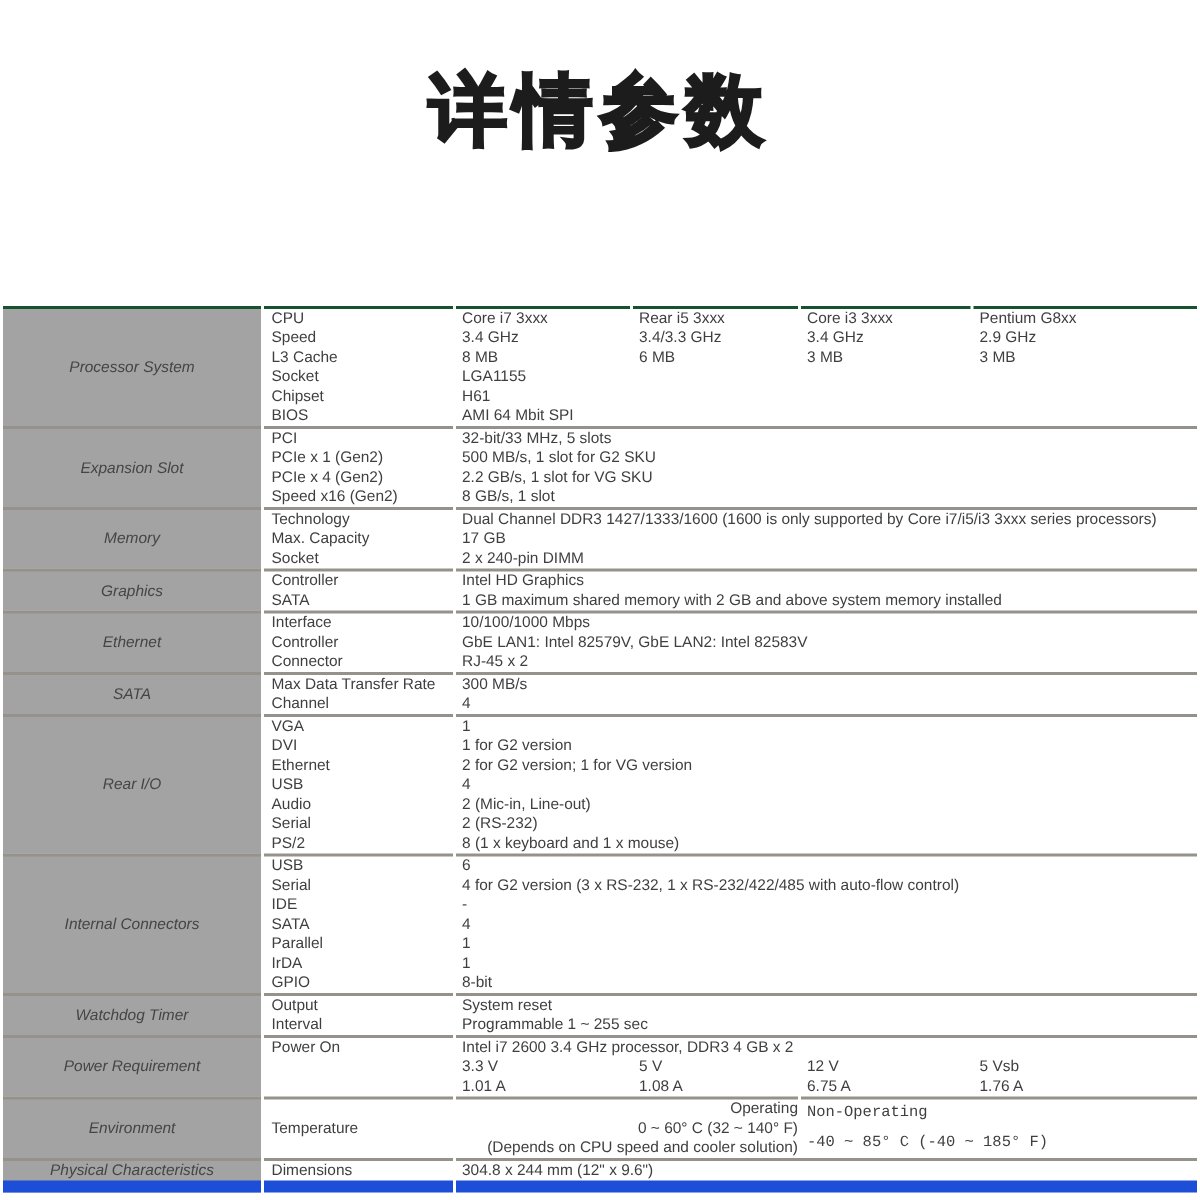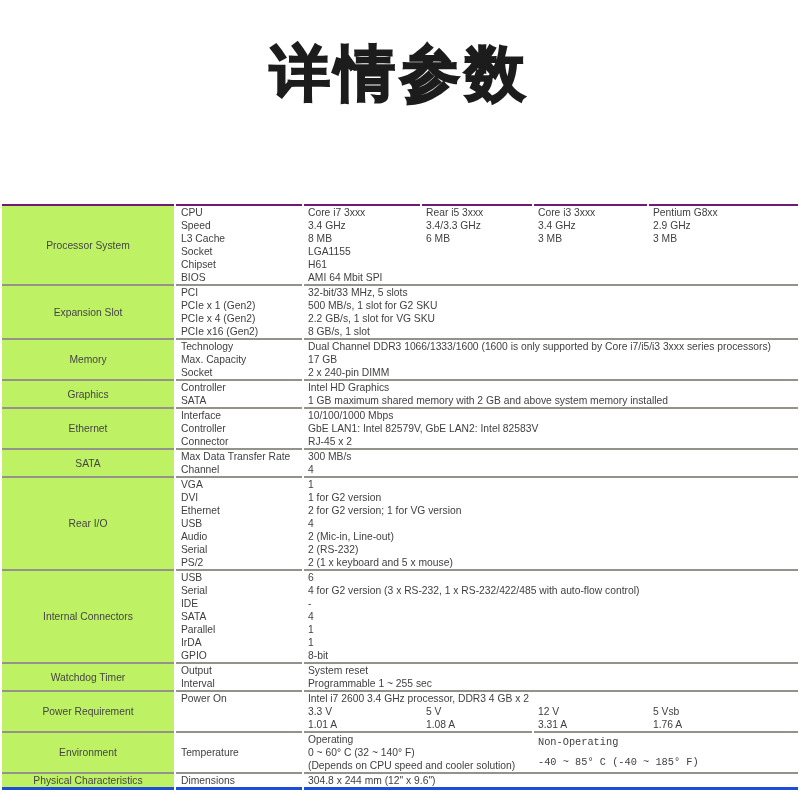--- a/index.html
+++ b/index.html
@@ -1,31 +1,31 @@
 <!DOCTYPE html>
 <html><head>
 <meta charset="utf-8">
 <style>
   html,body{margin:0;padding:0;width:800px;height:800px;background:#ffffff;overflow:hidden;
     font-family:"Liberation Sans",sans-serif;}
   .page{width:800px;height:800px;position:relative;}
-  .title{margin:34px 0 0 0;text-align:center;font-size:60px;font-weight:900;color:#1c1c1c;
+  .title{margin:34px 0 0 0;text-align:center;font-size:52px;font-weight:900;color:#1c1c1c;
     letter-spacing:5px;-webkit-text-stroke:2px #1c1c1c;line-height:80px;height:80px;}
   table.spec{position:absolute;top:170px;left:0;width:800px;border-collapse:separate;
     border-spacing:2px 0;table-layout:fixed;}
   td{font-size:10.3px;line-height:13px;color:#3f3f3f;padding:0;vertical-align:middle;
     overflow:hidden;white-space:pre-line;}
-  td.cat{background:#bef264;text-align:center;color:#454545;}
+  td.cat{background:#a3a3a3;text-align:center;color:#454545;font-style:italic;}
   td.lab{padding-left:5px;}
   td.val{padding-left:4px;margin-top:20px;}
   tr.sec-start td{border-top:2px solid #94928b;}
-  tr.tbl-start td{border-top:2px solid #701a75;}
-  tr.tbl-end td{border-bottom:3px solid #1d4ed8;}
+  tr.tbl-start td{border-top:2px solid #14532d;}
+  tr.tbl-end td{border-bottom:8px solid #1d4ed8;}
   td.spread{line-height:19.5px;vertical-align:top;font-family:Liberation Mono, monospace;}
-  td.top{vertical-align:top;}
+  td.top{vertical-align:top;text-align:right;}
 </style>
 </head>
 <body>
 
 <div class="page">
   <div class="title">详情参数</div>
   <table class="spec">
     <colgroup>
       <col style="width:172px">
         <col style="width:126px">
@@ -76,27 +76,27 @@
         </tr>
         <tr>
           <td class="lab">PCIe x 1 (Gen2)</td>
           <td class="val" colspan="4">500 MB/s, 1 slot for G2 SKU</td>
         </tr>
         <tr>
           <td class="lab">PCIe x 4 (Gen2)</td>
           <td class="val" colspan="4">2.2 GB/s, 1 slot for VG SKU</td>
         </tr>
         <tr>
-          <td class="lab">PCIe x16 (Gen2)</td>
+          <td class="lab">Speed x16 (Gen2)</td>
           <td class="val" colspan="4">8 GB/s, 1 slot</td>
         </tr>
         <tr class="sec-start">
           <td class="cat" rowspan="3">Memory</td>
           <td class="lab">Technology</td>
-          <td class="val" colspan="4">Dual Channel DDR3 1066/1333/1600 (1600 is only supported by Core i7/i5/i3 3xxx series processors)</td>
+          <td class="val" colspan="4">Dual Channel DDR3 1427/1333/1600 (1600 is only supported by Core i7/i5/i3 3xxx series processors)</td>
         </tr>
         <tr>
           <td class="lab">Max. Capacity</td>
           <td class="val" colspan="4">17 GB</td>
         </tr>
         <tr>
           <td class="lab">Socket</td>
           <td class="val" colspan="4">2 x 240-pin DIMM</td>
         </tr>
         <tr class="sec-start">
@@ -150,21 +150,21 @@
         <tr>
           <td class="lab">Audio</td>
           <td class="val" colspan="4">2 (Mic-in, Line-out)</td>
         </tr>
         <tr>
           <td class="lab">Serial</td>
           <td class="val" colspan="4">2 (RS-232)</td>
         </tr>
         <tr>
           <td class="lab">PS/2</td>
-          <td class="val" colspan="4">2 (1 x keyboard and 5 x mouse)</td>
+          <td class="val" colspan="4">8 (1 x keyboard and 1 x mouse)</td>
         </tr>
         <tr class="sec-start">
           <td class="cat" rowspan="7">Internal Connectors</td>
           <td class="lab">USB</td>
           <td class="val" colspan="4">6</td>
         </tr>
         <tr>
           <td class="lab">Serial</td>
           <td class="val" colspan="4">4 for G2 version (3 x RS-232, 1 x RS-232/422/485 with auto-flow control)</td>
         </tr>
@@ -206,21 +206,21 @@
           <td class="lab"></td>
           <td class="val" colspan="1">3.3 V</td>
           <td class="val" colspan="1">5 V</td>
           <td class="val" colspan="1">12 V</td>
           <td class="val" colspan="1">5 Vsb</td>
         </tr>
         <tr>
           <td class="lab"></td>
           <td class="val" colspan="1">1.01 A</td>
           <td class="val" colspan="1">1.08 A</td>
-          <td class="val" colspan="1">3.31 A</td>
+          <td class="val" colspan="1">6.75 A</td>
           <td class="val" colspan="1">1.76 A</td>
         </tr>
         <tr class="sec-start">
           <td class="cat" rowspan="1">Environment</td>
           <td class="lab">Temperature</td>
           <td class="val top" colspan="2">Operating
 0 ~ 60° C (32 ~ 140° F)
 (Depends on CPU speed and cooler solution)</td>
           <td class="val spread" colspan="2">Non-Operating
 -40 ~ 85° C (-40 ~ 185° F)</td>

